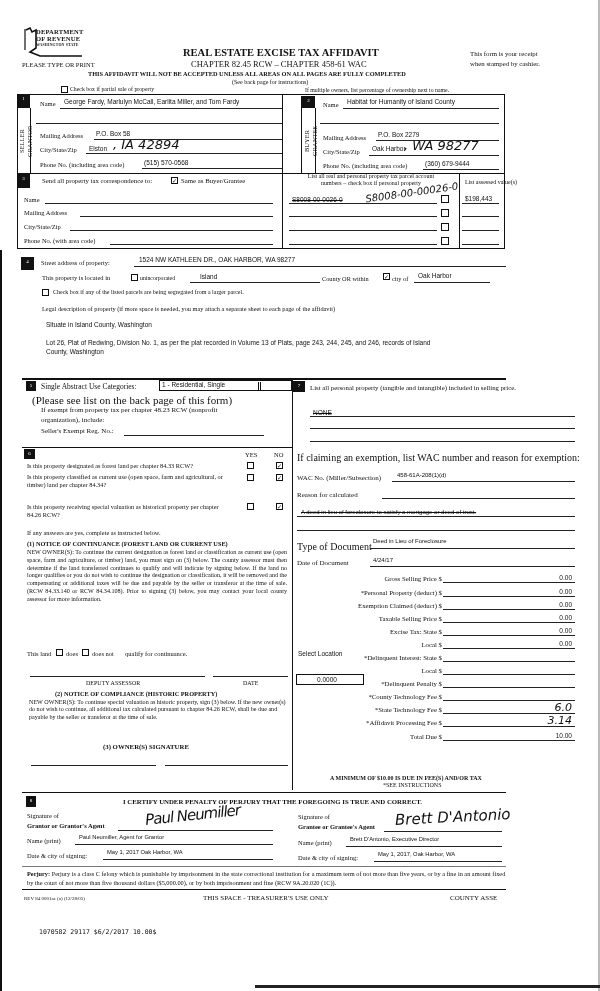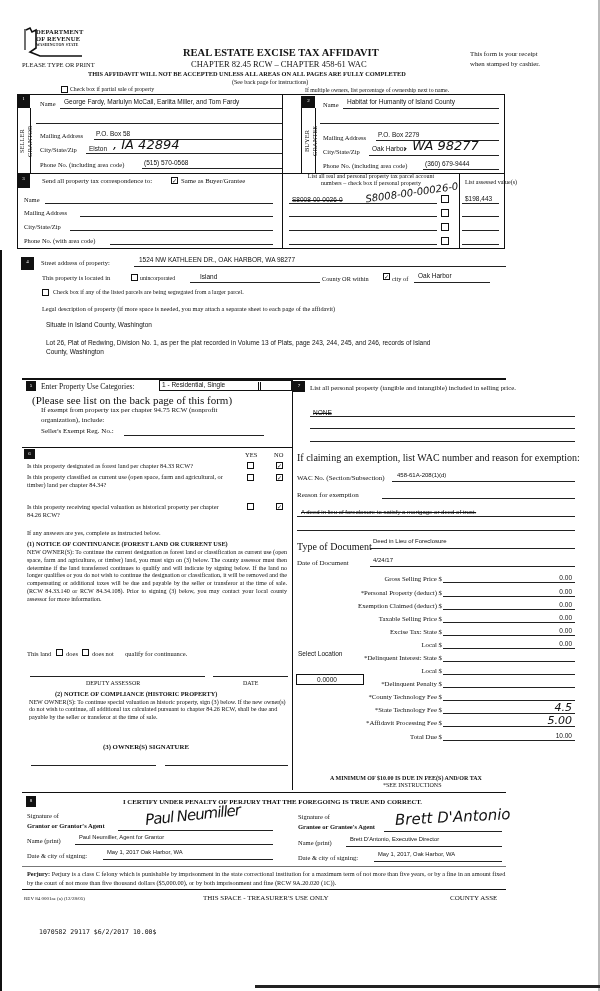--- a/index.html
+++ b/index.html
@@ -158,27 +158,27 @@
 <div class="lbl" style="left:42px;top:305px;font-size:6.3px">Legal description of property (if more space is needed, you may attach a separate sheet to each page of the affidavit)</div>
 <div class="val" style="left:46px;top:321px">Situate in Island County, Washington</div>
 <div class="val" style="left:46px;top:339px;white-space:nowrap">Lot 26, Plat of Redwing, Division No. 1, as per the plat recorded in Volume 13 of Plats, page 243, 244, 245, and 246, records of Island</div>
 <div class="val" style="left:46px;top:348px">County, Washington</div>
 
 <div class="abs" style="left:22px;top:378px;width:484px;height:2px;background:#111"></div>
 <div class="abs" style="left:292px;top:378px;width:1px;height:412px;background:#111"></div>
 <div class="abs" style="left:22px;top:447px;width:270px;height:1px;background:#111"></div>
 
 <div class="num" style="left:26px;top:381px;width:10px;height:10px;line-height:9px">5</div>
-<div class="lbl" style="left:41px;top:382px;font-size:7.5px">Enter Property Use Categories:</div>
+<div class="lbl" style="left:41px;top:382px;font-size:7.5px">Single Abstract Use Categories:</div>
 <div class="box" style="left:159px;top:380px;width:133px;height:11px">
   <span class="sans" style="position:absolute;left:2px;top:0;font-size:6.5px;white-space:nowrap">1 - Residential, Single</span>
   <span style="position:absolute;left:98px;top:1px;width:3px;height:8px;border-left:1px solid #111;border-right:1px solid #111"></span>
 </div>
 <div class="lbl" style="left:32px;top:394px;font-size:11px">(Please see list on the back page of this form)</div>
-<div class="lbl" style="left:41px;top:406px;font-size:7px">If exempt from property tax per chapter 94.75 RCW (nonprofit</div>
+<div class="lbl" style="left:41px;top:406px;font-size:7px">If exempt from property tax per chapter 48.23 RCW (nonprofit</div>
 <div class="lbl" style="left:41px;top:416px;font-size:7px">organization), include:</div>
 <div class="lbl" style="left:41px;top:427px;font-size:7px">Seller's Exempt Reg. No.:</div>
 <div class="line" style="left:124px;top:435px;width:140px"></div>
 
 <div class="num" style="left:24px;top:449px;width:11px;height:10px;line-height:9px">6</div>
 <div class="lbl" style="left:245px;top:451px">YES</div>
 <div class="lbl" style="left:274px;top:451px">NO</div>
 
 <div>
   <div class="abs" style="left:27px;top:462px;width:212px;font-size:6.3px;line-height:7px">Is this property designated as forest land per chapter 84.33 RCW?</div>
@@ -215,24 +215,24 @@
 <div class="line" style="left:31px;top:765px;width:125px"></div>
 <div class="line" style="left:165px;top:765px;width:123px"></div>
 
 <div class="num" style="left:293px;top:381px;width:12px;height:11px;line-height:10px">7</div>
 <div class="abs" style="left:310px;top:383px;width:270px;font-size:6.8px;line-height:10px">List all  personal property (tangible and intangible) included in selling price.</div>
 <div class="val" style="left:313px;top:409px;text-decoration:line-through">NONE</div>
 <div class="line" style="left:310px;top:416px;width:265px"></div>
 <div class="line" style="left:310px;top:428px;width:265px"></div>
 <div class="line" style="left:310px;top:441px;width:265px"></div>
 <div class="lbl" style="left:297px;top:452px;font-size:10px">If claiming an exemption, list WAC number and reason for exemption:</div>
-<div class="lbl" style="left:297px;top:474px;font-size:7px">WAC No. (Section/Subsection)</div>
+<div class="lbl" style="left:297px;top:474px;font-size:7px">WAC No. (Miller/Subsection)</div>
 <div class="line" style="left:392px;top:481px;width:183px"></div>
 <div class="val" style="left:397px;top:472px;font-size:6px">458-61A-208(1)(d)</div>
-<div class="lbl" style="left:297px;top:491px;font-size:7px">Reason for exemption</div>
+<div class="lbl" style="left:297px;top:491px;font-size:7px">Reason for calculated</div>
 <div class="line" style="left:382px;top:498px;width:193px"></div>
 <div class="val" style="left:301px;top:509px;font-size:6px;text-decoration:line-through;white-space:nowrap">A deed in lieu of foreclosure to satisfy a mortgage or deed of trust.</div>
 <div class="line" style="left:297px;top:516px;width:278px"></div>
 <div class="line" style="left:297px;top:530px;width:278px"></div>
 <div class="lbl" style="left:297px;top:541px;font-size:10px">Type of Document</div>
 <div class="line" style="left:370px;top:548px;width:205px"></div>
 <div class="val" style="left:373px;top:538px;font-size:6px">Deed in Lieu of Foreclosure</div>
 <div class="lbl" style="left:297px;top:559px;font-size:7px">Date of Document</div>
 <div class="line" style="left:370px;top:566px;width:205px"></div>
 <div class="val" style="left:373px;top:557px;font-size:6px">4/24/17</div>
@@ -284,26 +284,26 @@
       <div class="val" style="right: 28px; top: 679px; text-align: right;"></div>
     </div>
     <div>
       <div class="rlbl" style="right: 158px; top: 693px; font-size: 6.8px;">*County Technology Fee $</div>
       <div class="line" style="left: 443px; top: 700px; width: 132px;"></div>
       <div class="val" style="right: 28px; top: 692px; text-align: right;"></div>
     </div>
     <div>
       <div class="rlbl" style="right: 158px; top: 706px; font-size: 6.8px;">*State Technology Fee $</div>
       <div class="line" style="left: 443px; top: 713px; width: 132px;"></div>
-      <div class="abs hand" style="right: 28px; top: 701px; font-size: 11px; text-align: right;">4.5</div>
+      <div class="abs hand" style="right: 28px; top: 701px; font-size: 11px; text-align: right;">6.0</div>
     </div>
     <div>
       <div class="rlbl" style="right: 158px; top: 719px; font-size: 6.8px;">*Affidavit Processing Fee $</div>
       <div class="line" style="left: 443px; top: 726px; width: 132px;"></div>
-      <div class="abs hand" style="right: 28px; top: 714px; font-size: 11px; text-align: right;">5.00</div>
+      <div class="abs hand" style="right: 28px; top: 714px; font-size: 11px; text-align: right;">3.14</div>
     </div>
     <div>
       <div class="rlbl" style="right: 158px; top: 733px; font-size: 6.8px;">Total Due $</div>
       <div class="line" style="left: 443px; top: 740px; width: 132px;"></div>
       <div class="val" style="right: 28px; top: 732px; text-align: right;">10.00</div>
     </div>
   </div>
 <div class="val" style="left:298px;top:650px">Select Location</div>
 <div class="box" style="left:296px;top:674px;width:68px;height:11px">
   <span class="sans" style="position:absolute;left:20px;top:1px;font-size:6.5px">0.0000</span>

